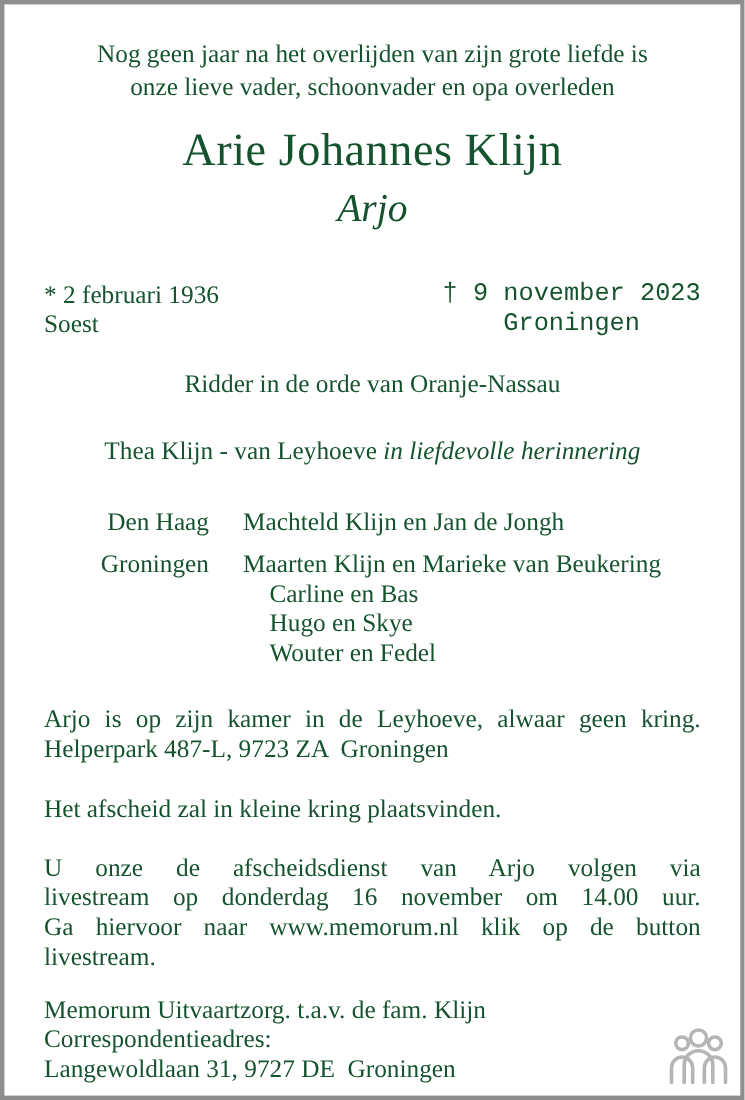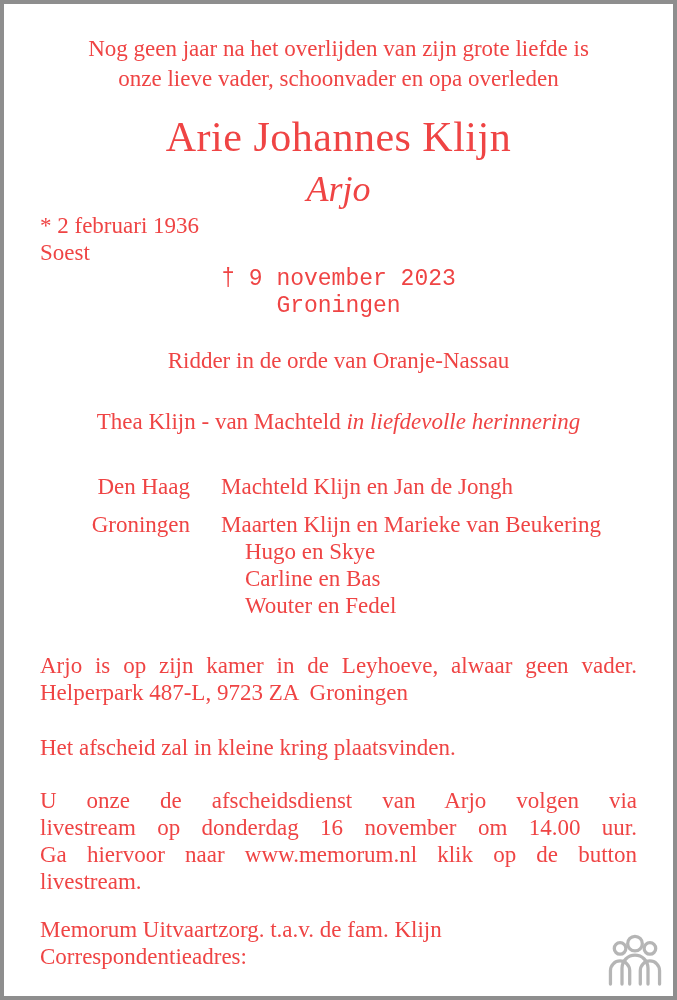--- a/index.html
+++ b/index.html
@@ -3,29 +3,29 @@
 <meta charset="utf-8">
 <style>
   html, body { margin: 0; padding: 0; background: #ffffff; }
   .sheet {
     position: relative;
     width: 677px;
     height: 1000px;
     box-sizing: border-box;
     border: 4px solid #8e8e8e;
     background: #ffffff;
-    color: #ef4444;
+    color: #14532d;
     font-family: "Liberation Serif", "DejaVu Serif", serif;
     overflow: hidden;
     padding: 30px 36px 0 36px;
   }
   .intro-line { font-size: 23px; line-height: 30px; text-align: center; }
   .deceased-name { font-size: 42px; line-height: 50px; text-align: center; margin-top: 18px; letter-spacing: 0.5px; }
   .deceased-nickname { font-size: 36px; line-height: 46px; text-align: center; font-style: italic; margin-top: 4px; }
-  .dates-row { display: flex; justify-content: space-between; font-size: 23px; line-height: 27px; flex-direction: column; }
+  .dates-row { display: flex; justify-content: space-between; margin-top: 42px; font-size: 23px; line-height: 27px; }
   .dates-left { text-align: left; }
   .dates-right { text-align: center; font-family: Liberation Mono, monospace; }
   .honor-line { margin-top: 27px; font-size: 23px; line-height: 27px; text-align: center; }
   .partner-line { margin-top: 34px; font-size: 23px; line-height: 27px; text-align: center; }
   .partner-note { font-style: italic; }
   .family-list { margin-top: 38px; font-size: 23px; line-height: 27px; }
   .family-row { display: flex; }
   .family-row + .family-row { margin-top: 11px; }
   .family-city { width: 150px; flex: 0 0 150px; text-align: right; }
   .family-names { margin-left: 31px; }
@@ -60,59 +60,60 @@
     </div>
     <div class="dates-right">
       <div><span>†</span> <span>9 november 2023</span></div>
       <div>Groningen</div>
     </div>
   </div>
 
   <div class="honor-line">Ridder in de orde van Oranje-Nassau</div>
 
   <div class="partner-line">
-    <span>Thea Klijn - van Machteld</span>
+    <span>Thea Klijn - van Leyhoeve</span>
     <span class="partner-note">in liefdevolle herinnering</span>
   </div>
 
   <div class="family-list">
     <div class="family-row">
       <div class="family-city">Den Haag</div>
       <div class="family-names">
         <div>Machteld Klijn en Jan de Jongh</div>
       </div>
     </div>
     <div class="family-row">
       <div class="family-city">Groningen</div>
       <div class="family-names">
         <div>Maarten Klijn en Marieke van Beukering</div>
+        <div class="family-sub">Carline en Bas</div>
         <div class="family-sub">Hugo en Skye</div>
-        <div class="family-sub">Carline en Bas</div>
         <div class="family-sub">Wouter en Fedel</div>
       </div>
     </div>
   </div>
 
   <div class="body-par residence-par">
-    <div class="jline">Arjo is op zijn kamer in de Leyhoeve, alwaar geen vader.</div>
+    <div class="jline">Arjo is op zijn kamer in de Leyhoeve, alwaar geen kring.</div>
     <div class="prewrap">Helperpark 487-L, 9723 ZA  Groningen</div>
   </div>
 
   <div class="body-par farewell-par">Het afscheid zal in kleine kring plaatsvinden.</div>
 
   <div class="body-par livestream-par">
     <div class="jline">U onze de afscheidsdienst van Arjo volgen via</div>
     <div class="jline">livestream op donderdag 16 november om 14.00 uur.</div>
     <div class="jline">Ga hiervoor naar www.memorum.nl klik op de button</div>
     <div>livestream.</div>
   </div>
 
   <div class="body-par correspondence-par">
     <div>Memorum Uitvaartzorg. t.a.v. de fam. Klijn</div>
     <div>Correspondentieadres:</div>
+    <div class="prewrap">Langewoldlaan 31, 9727 DE  Groningen</div>
   </div>
 
   <div class="corner-logo">
     <svg viewBox="0 0 58 54" width="56" height="52" fill="none" stroke="#b5b5b5" stroke-width="3.4" stroke-linecap="round">
       <circle cx="13.5" cy="15" r="6"></circle>
       <circle cx="44.5" cy="15" r="6"></circle>
       <circle cx="29" cy="10" r="7.6"></circle>
       <path d="M 3.5 52 V 38 a 10 10 0 0 1 20 0 V 52"></path>
       <path d="M 34.5 52 V 38 a 10 10 0 0 1 20 0 V 52"></path>
       <path d="M 15.5 52 V 35.5 a 13.5 13.5 0 0 1 27 0 V 52"></path>

